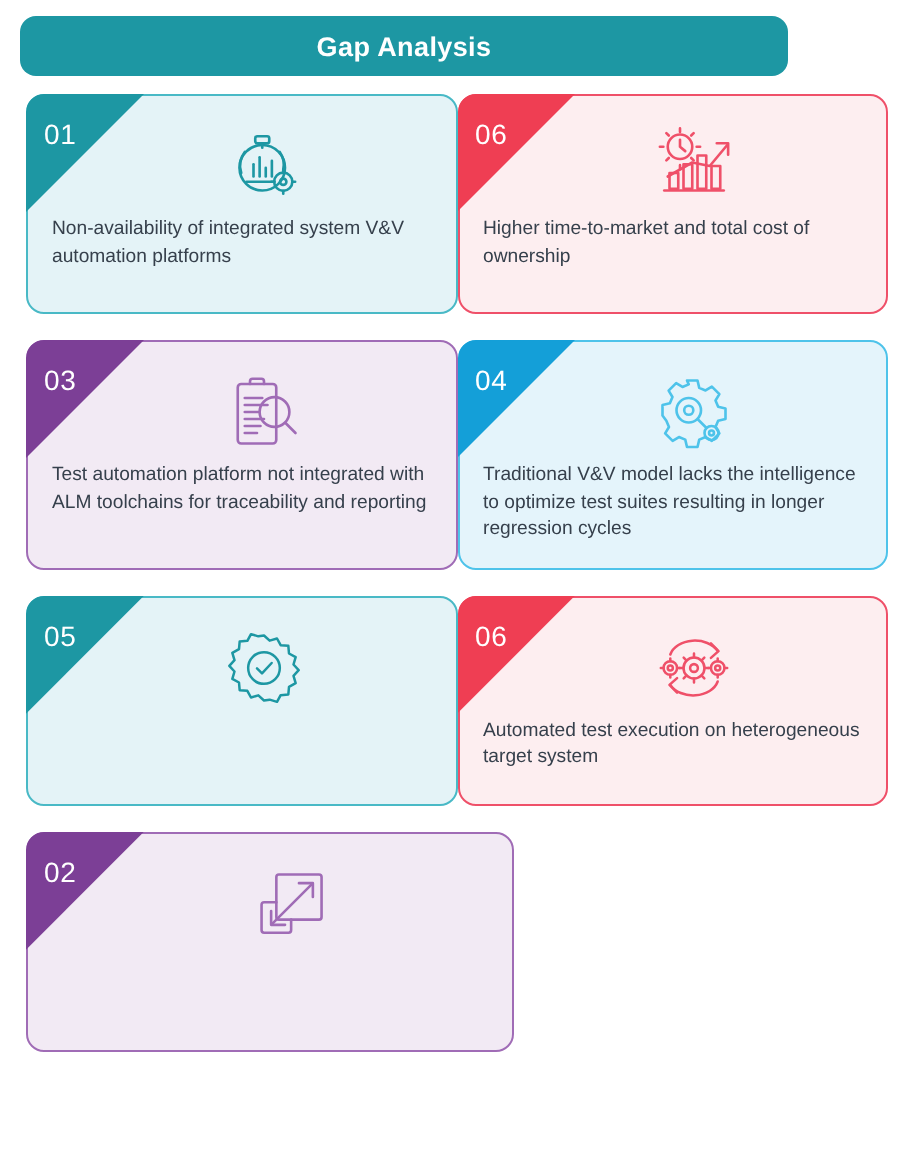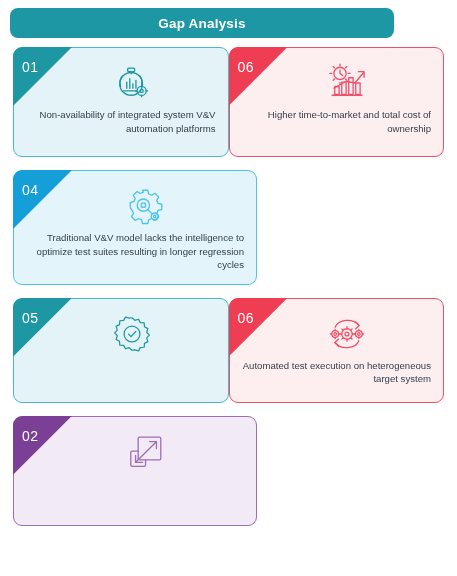--- a/index.html
+++ b/index.html
@@ -103,21 +103,21 @@
     align-items: center;
     justify-content: center;
     height: 44px;
     margin-left: 30px;
     margin-right: 8px;
     margin-bottom: 3px;
   }
   .icon-wrap svg { display: block; }
 
   .card-text {
-    text-align: right;
+    text-align: left;
     font-size: 9.6px;
     line-height: 1.42;
     color: #36404c;
     padding: 0 12px;
     font-weight: normal;
   }
 
   
   .theme-teal   { border-color: #49b9c6; background: #e4f3f7; }
   .theme-teal   .corner-shape { background: #1d97a3; }
@@ -195,20 +195,36 @@
             <path d="M10.6 6.6l-1.4-1.4M23.4 19.4l1.4 1.4M23.4 6.6l1.4-1.4M10.6 19.4l-1.4 1.4"></path>
           </svg>
         </div>
         <div class="card-text">Higher time-to-market and total cost of ownership</div>
       </div>
 
     </div>
 
     <div class="row row-2">
 
+      <div class="card theme-purple">
+        <div class="corner">
+          <div class="corner-shape"></div>
+        </div>
+        <div class="corner-num">03</div>
+        <div class="icon-wrap">
+          <svg width="40" height="42" viewBox="0 0 44 48" fill="none" stroke="#a06cb6" stroke-width="1.5" stroke-linecap="round" stroke-linejoin="round">
+            <path d="M9 8h18a2 2 0 0 1 2 2v30a2 2 0 0 1-2 2H9a2 2 0 0 1-2-2V10a2 2 0 0 1 2-2z"></path>
+            <path d="M14 8V6.5a1.5 1.5 0 0 1 1.5-1.5h5A1.5 1.5 0 0 1 22 6.5V8"></path>
+            <path d="M11 16h10M11 20h13M11 24h8M11 28h11M11 32h9M11 36h7"></path>
+            <circle cx="28" cy="24" r="8.5"></circle>
+            <path d="M34.3 30.3 L40 36"></path>
+          </svg>
+        </div>
+        <div class="card-text">Test automation platform not integrated with ALM toolchains for traceability and reporting</div>
+      </div>
 
       <div class="card theme-blue">
         <div class="corner">
           <div class="corner-shape"></div>
         </div>
         <div class="corner-num">04</div>
         <div class="icon-wrap">
           <svg width="42" height="42" viewBox="0 0 48 48" fill="none" stroke="#4ec3ea" stroke-width="1.5" stroke-linecap="round" stroke-linejoin="round">
             <path d="M20 6h6l1 4.2 3.6 1.5 3.6-2.2 4.3 4.3-2.2 3.6 1.5 3.6 4.2 1v6l-4.2 1-1.5 3.6 2.2 3.6-4.3 4.3-3.6-2.2-3.6 1.5-1 4.2h-6l-1-4.2-3.6-1.5-3.6 2.2-4.3-4.3 2.2-3.6-1.5-3.6L6 26v-6l4.2-1 1.5-3.6-2.2-3.6 4.3-4.3 3.6 2.2 3.6-1.5z"></path>
             <circle cx="21" cy="23" r="7"></circle>

